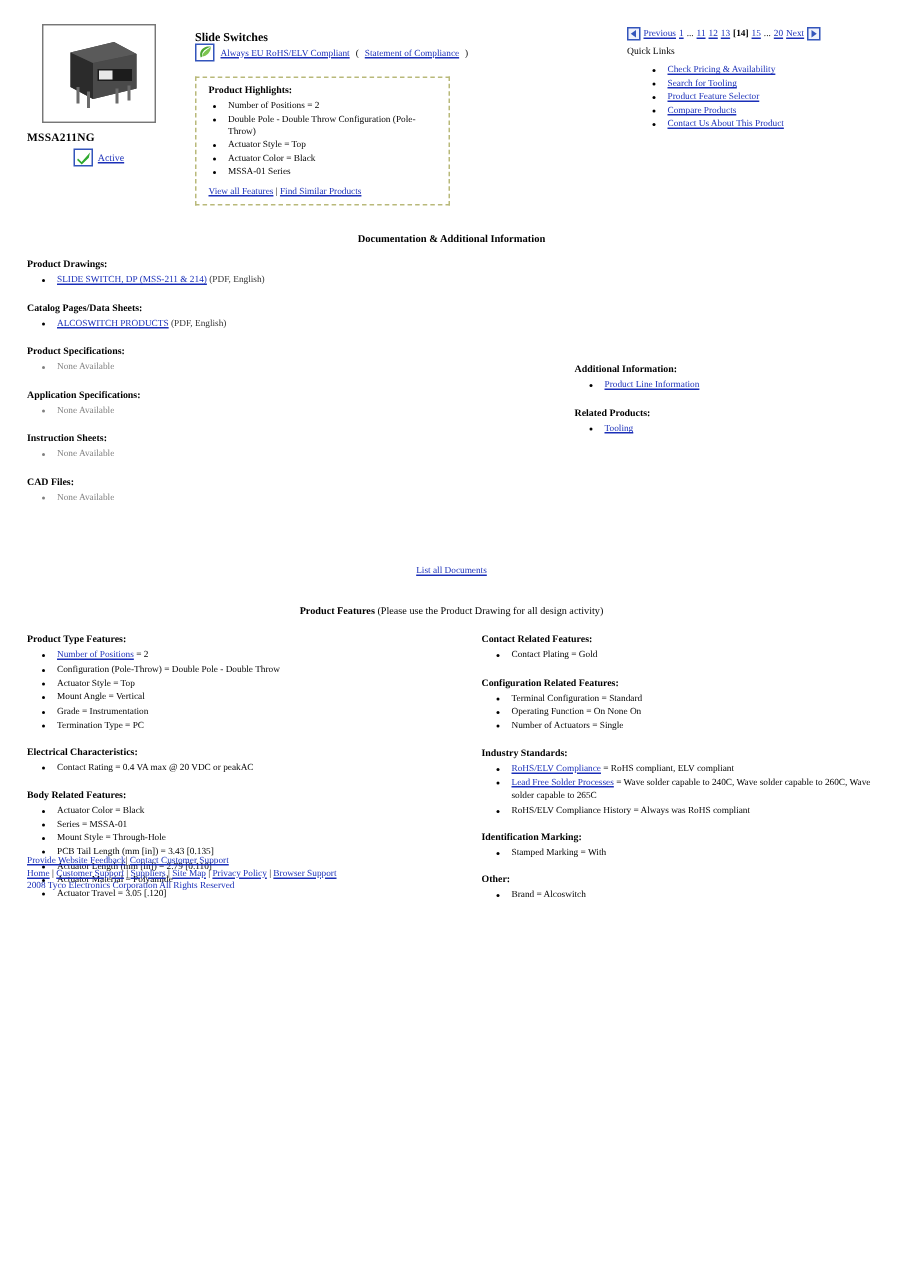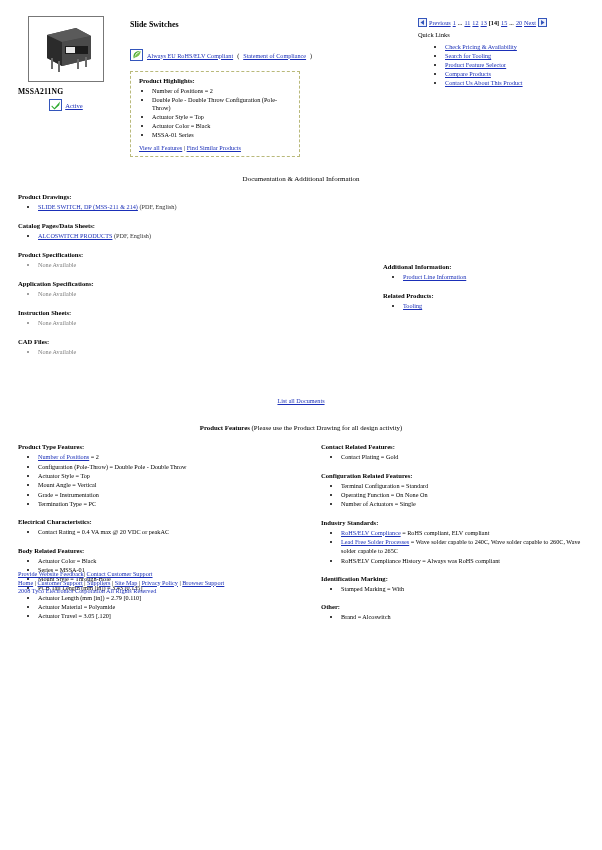--- a/index.html
+++ b/index.html
@@ -52,21 +52,21 @@
     border: 1px solid #3355bb;
     background: #fff;
     display: inline-flex; align-items: center; justify-content: center;
     flex: 0 0 auto;
   }
   .prod-status a { font-size: 6.6px; }
 
   
   .mid-block { flex: 0 0 300px; padding-left: 16px; padding-top: 4px; }
   .sec-title {
-    font-size: 8px; font-weight: bold; margin: 0 0 20px 0;
+    font-size: 8px; font-weight: bold; margin: 0 0 0 0;
     font-family: "Liberation Serif", serif;
   }
   .rohs-row { display: flex; align-items: center; gap: 4px; margin-bottom: 10px; }
   .rohs-row .txt { font-size: 6.2px; }
   .rohs-row a { font-size: 6.2px; }
 
   .highlight-box {
     border: 1px dashed #b9b97a;
     background: #ffffff;
     padding: 5px 6px 5px 8px;
@@ -93,21 +93,21 @@
     flex: 0 0 auto;
   }
   .quick-title { font-size: 6.4px; margin: 4px 0 4px 0; }
   ul.quick { margin: 0; padding-left: 27px; list-style: disc; }
   ul.quick li { font-size: 6.2px; line-height: 9px; }
   ul.quick li a { font-size: 6.2px; }
 
   
   .doc-heading {
     text-align: center;
-    font-size: 7px; font-weight: normal;
+    font-size: 7px; font-weight: bold;
     margin: 18px 0 10px 0;
   }
   .doc-cols { display: flex; padding: 0 18px; }
   .doc-left { flex: 0 0 355px; }
   .doc-right { flex: 1 1 auto; padding-top: 70px; padding-left: 10px; }
   .doc-group { margin-bottom: 11px; }
   .doc-label { font-size: 6.6px; font-weight: bold; margin-bottom: 2px; }
   ul.doc { margin: 0; padding-left: 20px; list-style: disc; }
   ul.doc li { font-size: 6.2px; line-height: 9px; }
   ul.doc li a { font-size: 6.2px; }

